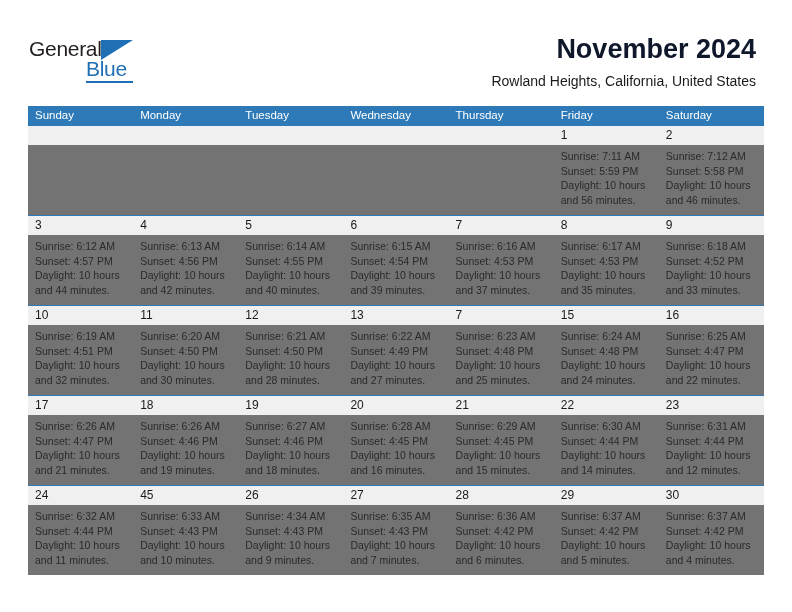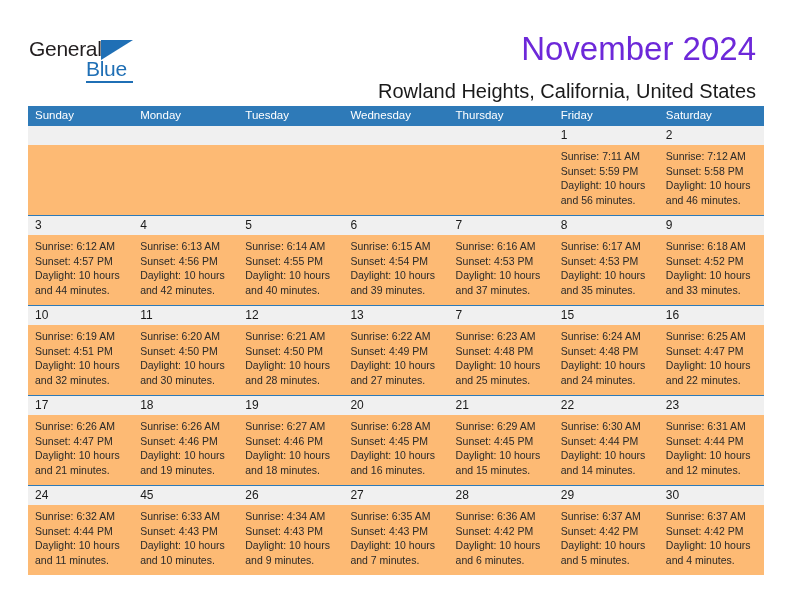--- a/index.html
+++ b/index.html
@@ -73,29 +73,29 @@
     background: #1f6fb5;
   }
 
   .title-block {
     position: absolute;
     right: 36px;
     top: 33px;
     text-align: right;
   }
   .cal-title {
-    font-size: 33px;
-    color: #6d28d9;
+    font-size: 27px;
+    color: #0f172a;
     line-height: 32px;
-    font-weight: normal;
+    font-weight: bold;
     white-space: nowrap;
   }
   .cal-subtitle {
-    margin-top: 17px;
-    font-size: 20px;
+    margin-top: 7px;
+    font-size: 14px;
     color: #1a1a1a;
     line-height: 18px;
     white-space: nowrap;
   }
 
   
   .calendar {
     position: absolute;
     left: 28px;
     top: 106px;
@@ -130,21 +130,21 @@
   .daynum {
     flex: 1 1 0;
     font-size: 12px;
     line-height: 19px;
     color: #1a1a1a;
     padding-left: 7px;
     box-sizing: border-box;
   }
   .details-band {
     display: flex;
-    background: #fdba74;
+    background: #737373;
     height: 70px;
   }
   .cell-details {
     flex: 1 1 0;
     padding: 4px 7px 0 7px;
     box-sizing: border-box;
   }
   .detail-line {
     font-size: 10.5px;
     line-height: 14.5px;

